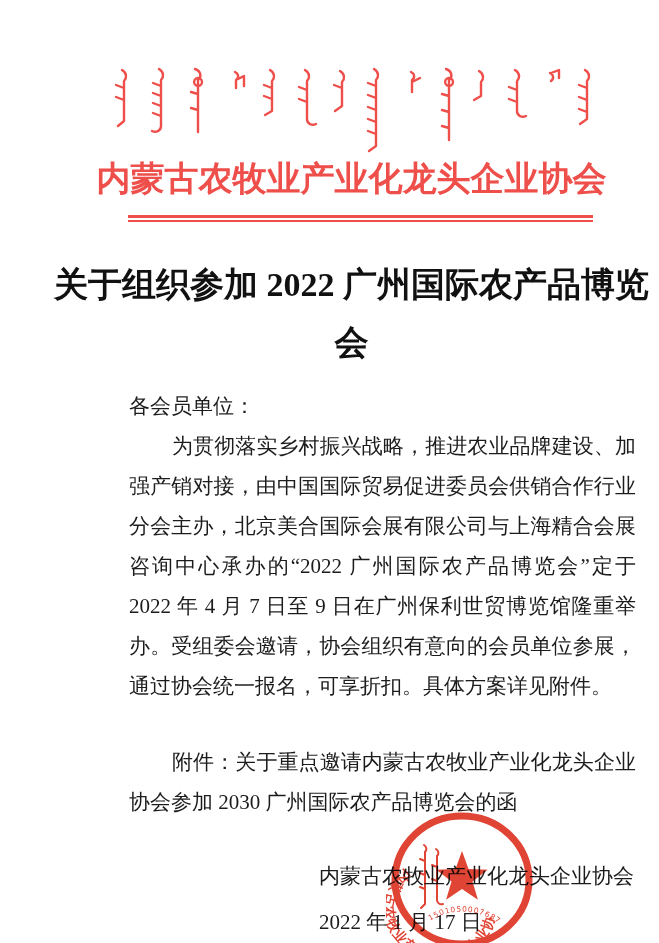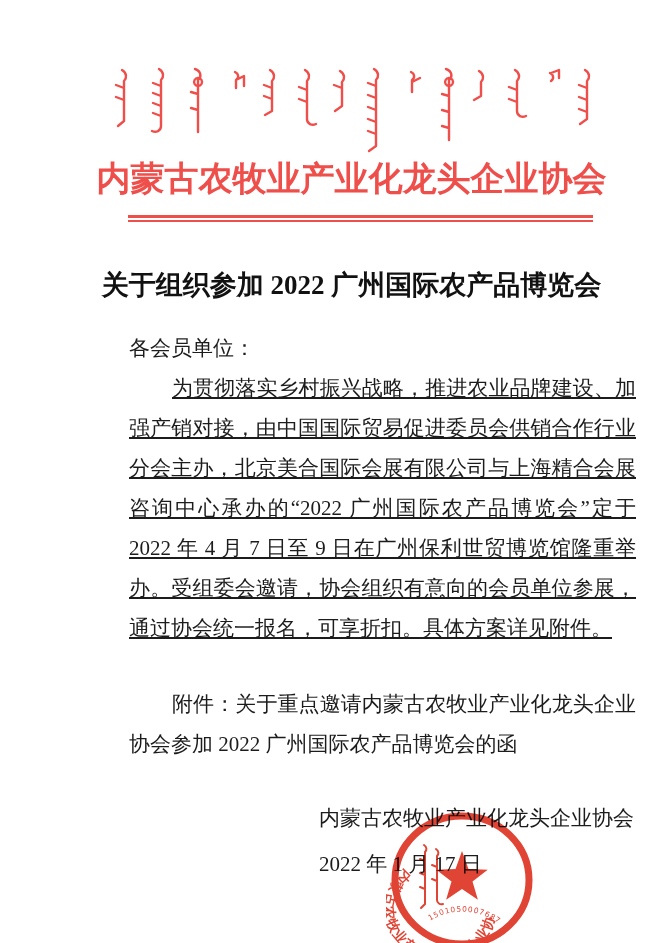--- a/index.html
+++ b/index.html
@@ -36,35 +36,35 @@
     margin:13px 66px 0 84px;
     height:7px;
     border-top:3px solid var(--red);
     border-bottom:2px solid var(--red);
   }
   
   .doc-title{
     margin-top:34px;
     text-align:center;
     font-weight:bold;
-    font-size:27px;
+    font-size:34px;
     line-height:58px;
     color:#111;
   }
   
   .content{
     margin:14px 67px 0 85px;
     width:507px;
     font-size:21px;
     line-height:40px;
     text-align:justify;
     text-align-last:left;
   }
   .salutation{text-align:right;}
-  .para{text-indent:43px;text-decoration:underline;}
+  .para{text-indent:43px;}
   .attachment{margin-top:36px;text-indent:43px;}
   
   .sig-block{
     margin-top:34px;
     margin-left:auto;
     margin-right:5px;
     width:312px;
     text-align:center;
     font-size:21px;
     line-height:40px;
@@ -113,21 +113,21 @@
     <div class="double-rule"></div>
   </div>
 
   <div class="doc-title">
     <div>关于组织参加 2022 广州国际农产品博览会</div>
   </div>
 
   <div class="content">
     <div class="salutation">各会员单位：</div>
     <p class="para">为贯彻落实乡村振兴战略，推进农业品牌建设、加强产销对接，由中国国际贸易促进委员会供销合作行业分会主办，北京美合国际会展有限公司与上海精合会展咨询中心承办的“2022 广州国际农产品博览会”定于 2022 年 4 月 7 日至 9 日在广州保利世贸博览馆隆重举办。受组委会邀请，协会组织有意向的会员单位参展，通过协会统一报名，可享折扣。具体方案详见附件。</p>
-    <p class="attachment">附件：关于重点邀请内蒙古农牧业产业化龙头企业协会参加 2022 广州国际农产品博览会的函</p>
+    <p class="attachment">附件：关于重点邀请内蒙古农牧业产业化龙头企业协会参加 2030 广州国际农产品博览会的函</p>
 
     <div class="sig-block">
       <div class="sig-org">内蒙古农牧业产业化龙头企业协会</div>
       <div class="sig-date">2022 年 1 月 17 日</div>
     </div>
   </div>
 
   <svg class="seal" viewBox="0 0 152 144" aria-hidden="true">
     <ellipse class="ring" cx="76" cy="71" rx="67" ry="64"></ellipse>
     <polygon class="star" points="76,42 82.5,60.1 101.7,60.7 86.5,72.4 91.9,90.8 76,80 60.1,90.8 65.5,72.4 50.3,60.7 69.5,60.1"></polygon>

